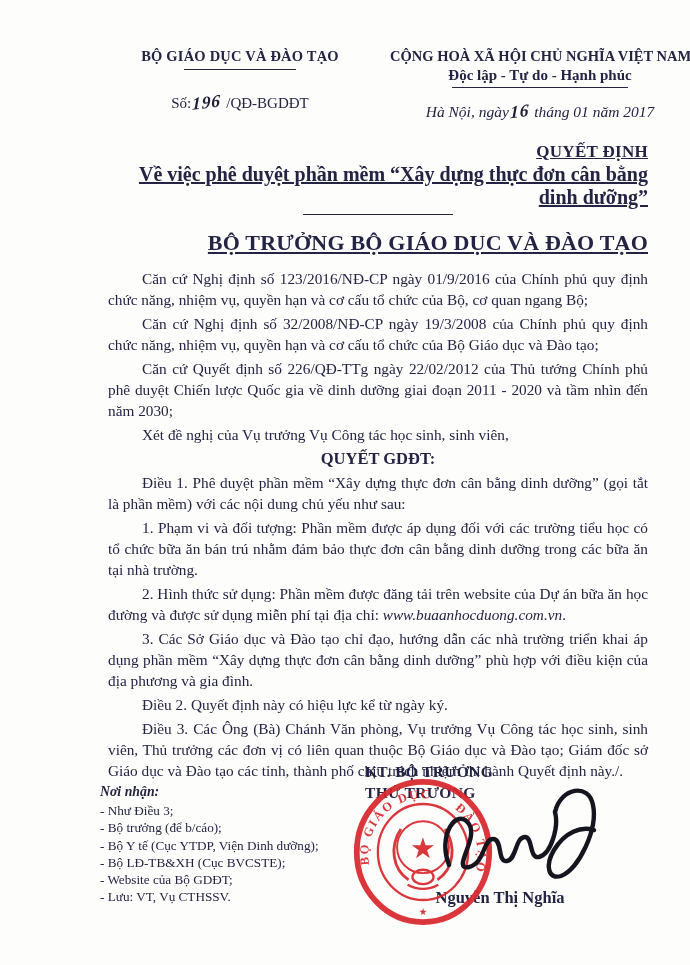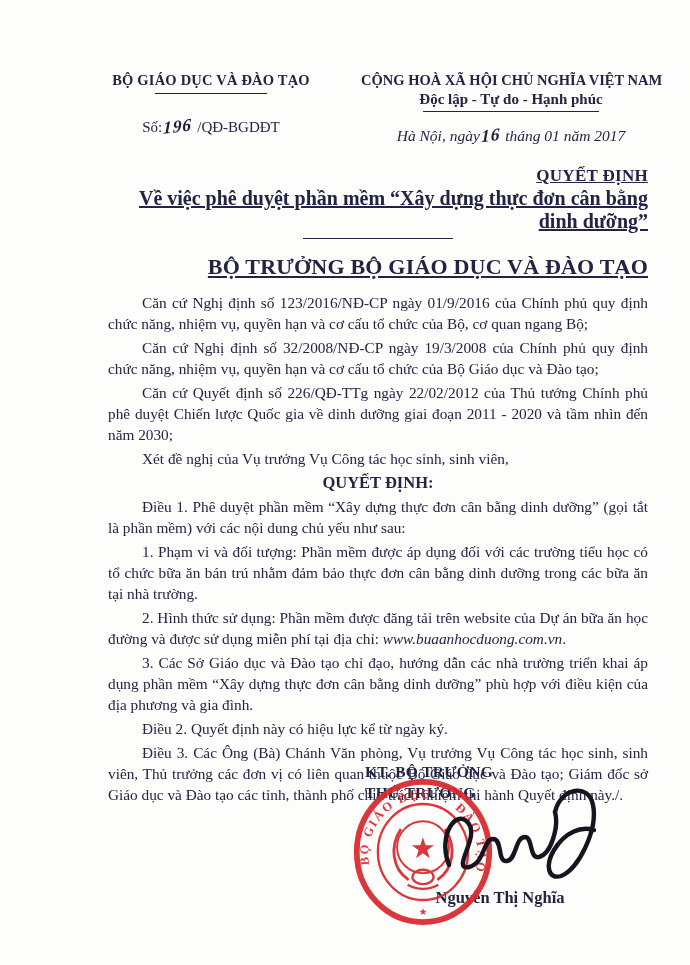--- a/index.html
+++ b/index.html
@@ -2,21 +2,21 @@
 <html><head>
 <meta charset="utf-8">
 <style>
   html,body{margin:0;padding:0;background:#e8e8e8;}
   .page{
     width:690px;height:965px;position:relative;margin:0 auto;
     background:#fdfdfb;color:#232344;overflow:hidden;
     font-family:"Liberation Serif","DejaVu Serif",serif;
   }
   
-  .header-row{display:flex;padding-top:72px;}
+  .header-row{display:flex;padding-top:48px;justify-content:flex-end;}
   .header-left{width:270px;margin-left:76px;text-align:center;}
   .ministry{font-weight:bold;font-size:14.5px;letter-spacing:.2px;}
   .rule-s{width:112px;border-top:1.6px solid #232344;margin:4px auto 0;}
   .doc-number{margin-top:22px;font-size:15px;white-space:nowrap;}
   .header-right{width:300px;margin-left:15px;text-align:center;}
   .nation{font-weight:bold;font-size:14.5px;white-space:nowrap;}
   .motto{font-weight:bold;font-size:15px;margin-top:2px;}
   .rule-m{width:176px;border-top:1.6px solid #232344;margin:3px auto 0;}
   .place-date{margin-top:13px;font-style:italic;font-size:15.5px;white-space:nowrap;}
   .hand{display:inline-block;font-style:italic;font-weight:bold;font-size:17.5px;
@@ -76,38 +76,47 @@
     <div class="t-rule"></div>
     <div class="t-issuer">BỘ TRƯỞNG BỘ GIÁO DỤC VÀ ĐÀO TẠO</div>
   </div>
 
   <div class="content">
     <p>Căn cứ Nghị định số 123/2016/NĐ-CP ngày 01/9/2016 của Chính phủ quy định chức năng, nhiệm vụ, quyền hạn và cơ cấu tổ chức của Bộ, cơ quan ngang Bộ;</p>
     <p>Căn cứ Nghị định số 32/2008/NĐ-CP ngày 19/3/2008 của Chính phủ quy định chức năng, nhiệm vụ, quyền hạn và cơ cấu tổ chức của Bộ Giáo dục và Đào tạo;</p>
     <p>Căn cứ Quyết định số 226/QĐ-TTg ngày 22/02/2012 của Thủ tướng Chính phủ phê duyệt Chiến lược Quốc gia về dinh dưỡng giai đoạn 2011 - 2020 và tầm nhìn đến năm 2030;</p>
     <p>Xét đề nghị của Vụ trưởng Vụ Công tác học sinh, sinh viên,</p>
 
-    <p class="d-heading">QUYẾT ĐỊNH:</p>
+    <p class="d-heading">QUYẾT GDĐT:</p>
 
     <p><span class="b">Điều 1.</span>
       <span>Phê duyệt phần mềm “Xây dựng thực đơn cân bằng dinh dưỡng” (gọi tắt là phần mềm) với các nội dung chủ yếu như sau:</span></p>
 
     <p>1. Phạm vi và đối tượng: Phần mềm được áp dụng đối với các trường tiểu học có tổ chức bữa ăn bán trú nhằm đảm bảo thực đơn cân bằng dinh dưỡng trong các bữa ăn tại nhà trường.</p>
 
     <p><span>2. Hình thức sử dụng: Phần mềm được đăng tải trên website của Dự án bữa ăn học đường và được sử dụng miễn phí tại địa chỉ: </span><span class="it">www.buaanhocduong.com.vn</span><span>.</span></p>
 
     <p>3. Các Sở Giáo dục và Đào tạo chỉ đạo, hướng dẫn các nhà trường triển khai áp dụng phần mềm “Xây dựng thực đơn cân bằng dinh dưỡng” phù hợp với điều kiện của địa phương và gia đình.</p>
 
     <p><span class="b">Điều 2.</span>
       <span>Quyết định này có hiệu lực kể từ ngày ký.</span></p>
 
     <p><span class="b">Điều 3.</span>
       <span>Các Ông (Bà) Chánh Văn phòng, Vụ trưởng Vụ Công tác học sinh, sinh viên, Thủ trưởng các đơn vị có liên quan thuộc Bộ Giáo dục và Đào tạo; Giám đốc sở Giáo dục và Đào tạo các tỉnh, thành phố chịu trách nhiệm thi hành Quyết định này./.</span></p>
   </div>
 
+  <div class="recipients">
+    <div class="rec-label">Nơi nhận:</div>
+    <div>- Như Điều 3;</div>
+    <div>- Bộ trưởng (để b/cáo);</div>
+    <div>- Bộ Y tế (Cục YTDP, Viện Dinh dưỡng);</div>
+    <div>- Bộ LĐ-TB&amp;XH (Cục BVCSTE);</div>
+    <div>- Website của Bộ GDĐT;</div>
+    <div>- Lưu: VT, Vụ CTHSSV.</div>
+  </div>
 
   <div class="sign-block">
     <div>KT. BỘ TRƯỞNG</div>
     <div>THỨ TRƯỞNG</div>
   </div>
 
   <svg class="stamp" viewBox="0 0 150 156">
     <g fill="none" stroke="#d9282e">
       <ellipse cx="75" cy="78" rx="69" ry="73" stroke-width="6"></ellipse>
       <ellipse cx="75" cy="78" rx="47" ry="50" stroke-width="2.4"></ellipse>

